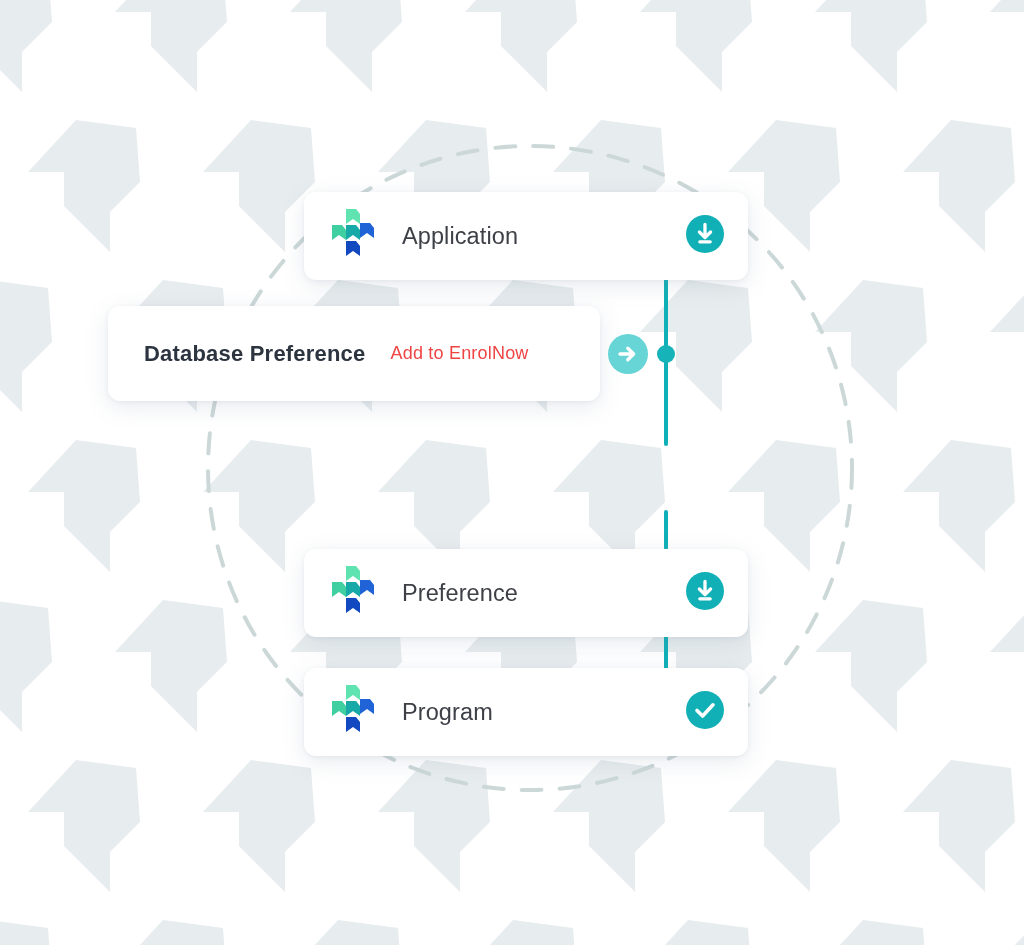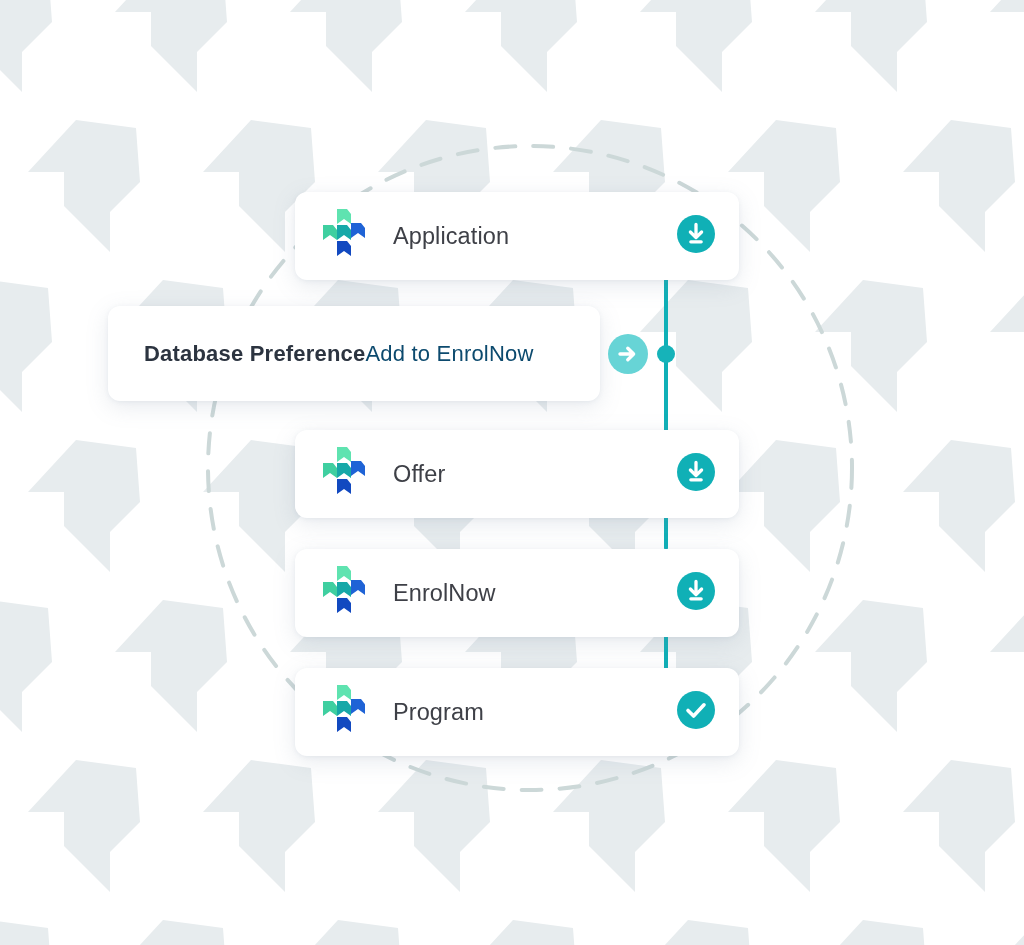--- a/index.html
+++ b/index.html
@@ -26,42 +26,42 @@
 
   
   .card{
     position:absolute;
     background:#ffffff;
     border-radius:12px;
     box-shadow:0 6px 22px rgba(120,135,160,.17), 0 1px 4px rgba(120,135,160,.10);
     display:flex;align-items:center;
     z-index:5;
   }
-  .stage-card{left:295px;width:444px;height:88px;}
+  .stage-card{left:304px;width:444px;height:88px;}
   .card .logo{margin-left:26px;flex:0 0 auto;}
   .card .label{
     margin-left:24px;
     font-size:23.5px;
     color:#3e4047;
     letter-spacing:.1px;
     white-space:nowrap;
   }
   .card .status{margin-left:auto;margin-right:24px;flex:0 0 auto;}
 
   
   #pref-card{
     left:108px;top:306px;width:492px;height:95px;border-radius:12px;
     display:flex;align-items:center;
   }
   #pref-title{
     margin-left:36px;font-size:22px;font-weight:bold;color:#2c3440;
     letter-spacing:.2px;white-space:nowrap;
   }
   #pref-action{
-    font-size:22px;color:#0c4a6e;letter-spacing:.2px;white-space:nowrap;
+    margin-left:25px;font-size:18px;color:#ef4444;letter-spacing:.2px;white-space:nowrap;
   }
   #pref-arrow-btn{
     position:absolute;left:608px;top:334px;width:40px;height:40px;z-index:6;
   }
 
   .icon-btn{display:block;}
 </style>
 </head>
 <body>
 
@@ -197,51 +197,32 @@
       <span id="pref-action">Add to EnrolNow</span>
     </div>
 
     <span id="pref-arrow-btn">
       <svg width="40" height="40" viewBox="0 0 40 40">
         <circle cx="20" cy="20" r="20" fill="#67d4d6"></circle>
         <path d="M12 20 L25 20 M19.8 14.2 L25.6 20 L19.8 25.8" stroke="#fff" stroke-width="3.4" fill="none" stroke-linecap="round" stroke-linejoin="round"></path>
       </svg>
     </span>
 
-    <div class="card stage-card" style="top:430px;">
-      <span class="logo">
-        <svg width="48" height="52" viewBox="0 0 48 52">
-          <path d="M16 1 L26 1 L30 6 L30 16 L23 11 L16 16 Z" fill="#5fe3b0"></path>
-          <path d="M2 17 L12 17 L16 22 L16 32 L9 27 L2 32 Z" fill="#3fcfa0"></path>
-          <path d="M16 17 L26 17 L30 22 L30 32 L23 27 L16 32 Z" fill="#17a8a8"></path>
-          <path d="M30 15 L40 15 L44 20 L44 30 L37 25 L30 30 Z" fill="#1f63d6"></path>
-          <path d="M16 33 L26 33 L30 38 L30 48 L23 43 L16 48 Z" fill="#1249c0"></path>
-        </svg>
-      </span>
-      <span class="label">Offer</span>
-      <span class="status icon-btn">
-        <svg width="38" height="38" viewBox="0 0 38 38">
-          <circle cx="19" cy="19" r="19" fill="#10b0b6"></circle>
-          <path d="M19 9.5 L19 21.5 M13.4 17 L19 22.6 L24.6 17" stroke="#fff" stroke-width="3.3" fill="none" stroke-linecap="round" stroke-linejoin="round"></path>
-          <rect x="12.2" y="25.3" width="13.6" height="3.1" rx="1.55" fill="#fff"></rect>
-        </svg>
-      </span>
-    </div>
 
     <div class="card stage-card" style="top:549px;">
       <span class="logo">
         <svg width="48" height="52" viewBox="0 0 48 52">
           <path d="M16 1 L26 1 L30 6 L30 16 L23 11 L16 16 Z" fill="#5fe3b0"></path>
           <path d="M2 17 L12 17 L16 22 L16 32 L9 27 L2 32 Z" fill="#3fcfa0"></path>
           <path d="M16 17 L26 17 L30 22 L30 32 L23 27 L16 32 Z" fill="#17a8a8"></path>
           <path d="M30 15 L40 15 L44 20 L44 30 L37 25 L30 30 Z" fill="#1f63d6"></path>
           <path d="M16 33 L26 33 L30 38 L30 48 L23 43 L16 48 Z" fill="#1249c0"></path>
         </svg>
       </span>
-      <span class="label">EnrolNow</span>
+      <span class="label">Preference</span>
       <span class="status icon-btn">
         <svg width="38" height="38" viewBox="0 0 38 38">
           <circle cx="19" cy="19" r="19" fill="#10b0b6"></circle>
           <path d="M19 9.5 L19 21.5 M13.4 17 L19 22.6 L24.6 17" stroke="#fff" stroke-width="3.3" fill="none" stroke-linecap="round" stroke-linejoin="round"></path>
           <rect x="12.2" y="25.3" width="13.6" height="3.1" rx="1.55" fill="#fff"></rect>
         </svg>
       </span>
     </div>
 
     <div class="card stage-card" style="top:668px;">

